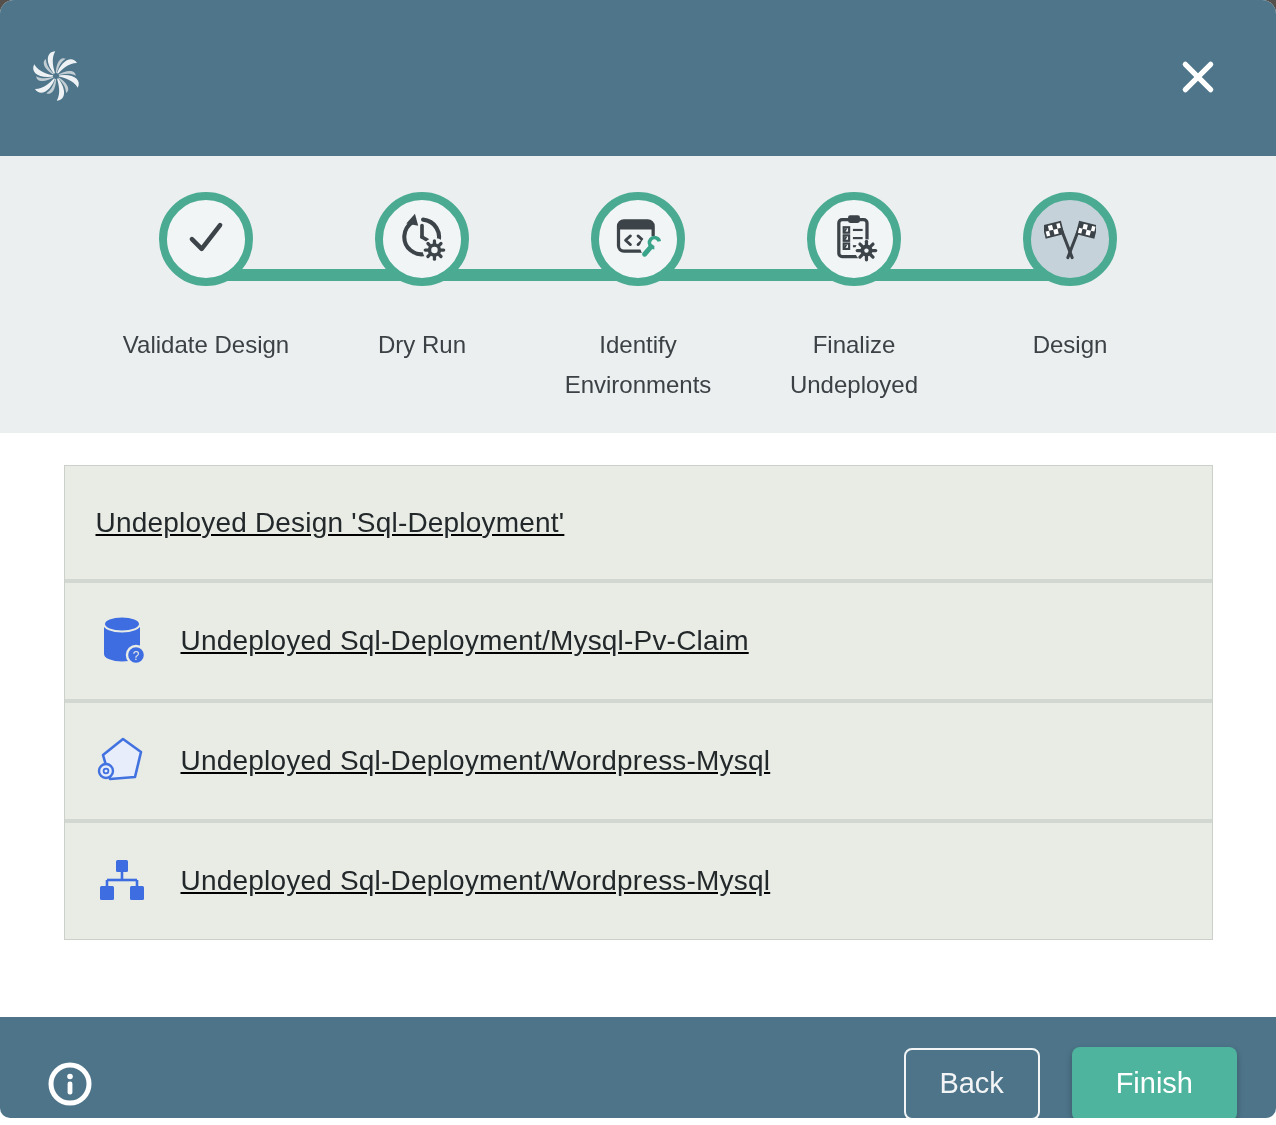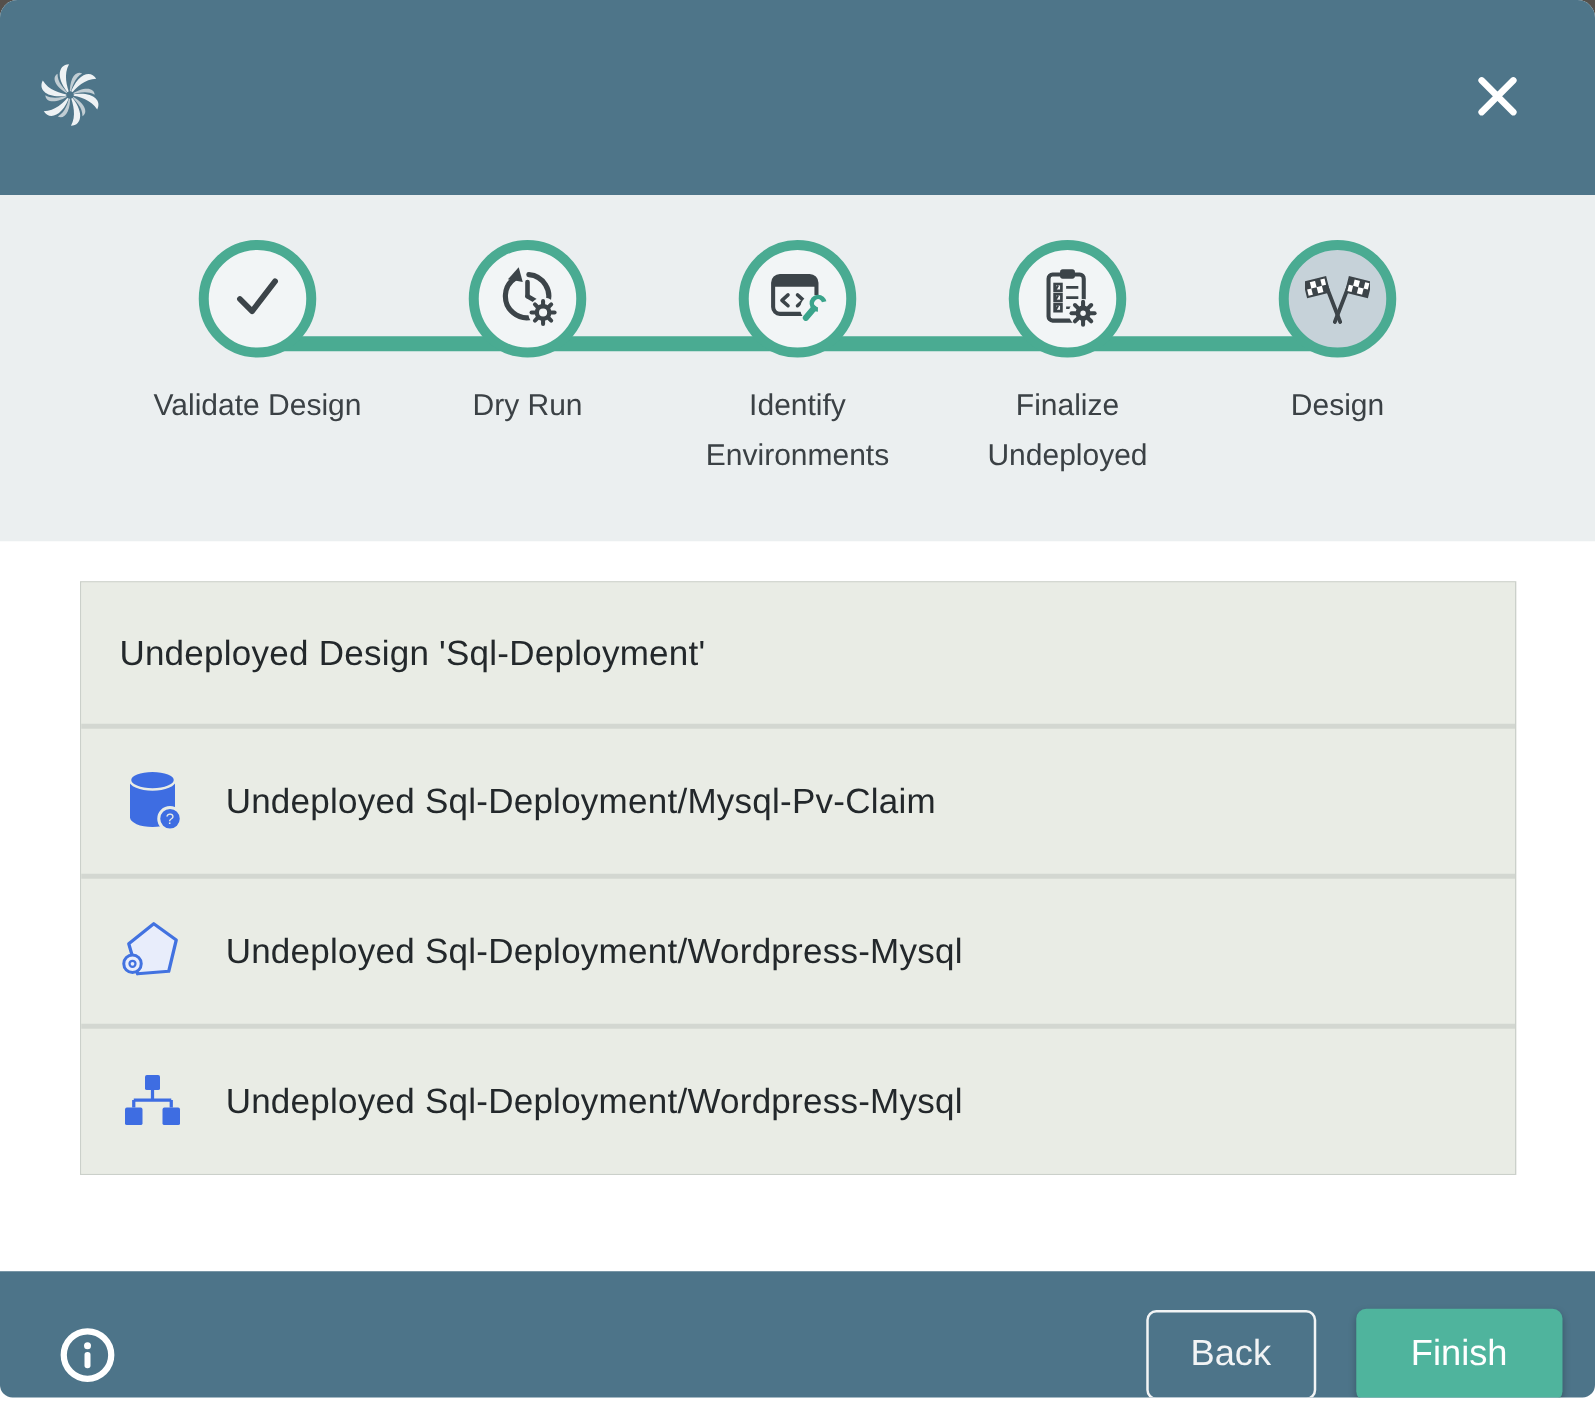--- a/index.html
+++ b/index.html
@@ -37,34 +37,34 @@
     display:flex; align-items:center; justify-content:center;
   }
   
   .stepper-section { height:277px; background:#ebeff0; }
   .stepper { position:relative; width:1080px; margin:0 auto; padding-top:36px; }
   .connector {
     position:absolute; left:108px; right:108px; top:113px; height:12px;
     background:#4aab92; border-radius:6px;
   }
   .steps { display:flex; position:relative; }
-  .step { width:216px; display:flex; flex-direction:column; align-items:center; }
+  .step { width:216px; display:flex; flex-direction:column; align-items:center;gap:20px; }
   .step-circle {
     width:94px; height:94px; border-radius:50%;
     border:8px solid #4aab92; background:#f2f5f6;
     display:flex; align-items:center; justify-content:center;
     position:relative; z-index:2; cursor:pointer;
   }
   .step-circle.current { background:#c6d2d9; }
   .step-label {
     margin-top:19px; font-size:24px; line-height:40px;
     color:#3b4145; text-align:center; max-width:210px;
   }
   
-  .content { height:552px; background:#ffffff; }
+  .content { height:552px; background:#ffffff;text-decoration:underline; }
   .message-list {
     width:1149px; margin:32px auto 0 auto;
     border:1px solid #cbd0ca; background:#e9ece5;
   }
   .message-row {
     min-height:120px; display:flex; align-items:center;
     padding-left:31px; background:#e9ece5;
   }
   .message-row.first { min-height:113px; }
   .message-row + .message-row { border-top:4px solid #d3d7d1; }
@@ -73,21 +73,21 @@
   
   .footer {
     height:133px; background:#4d7489;
     display:flex; align-items:center; position:relative;
   }
   .info-btn {
     position:absolute; left:46px; top:50%; transform:translateY(-50%);
     width:48px; height:48px; background:transparent; border:none; cursor:pointer;
   }
   .footer-buttons {
-    position:absolute; right:26px; display:flex; align-items:center; gap:32px;
+    position:absolute; right:39px; display:flex; align-items:center; gap:32px;
   }
   .back-btn {
     min-width:136px; height:72px; padding:0 32px;
     background:transparent; border:2px solid #f2f4f5; border-radius:8px;
     color:#f2f4f5; font-size:29px; cursor:pointer;
     font-family:"Liberation Sans", sans-serif;
   }
   .finish-btn {
     min-width:148px; height:74px; padding:0 44px;
     background:#4fb49d; border:none; border-radius:8px;

